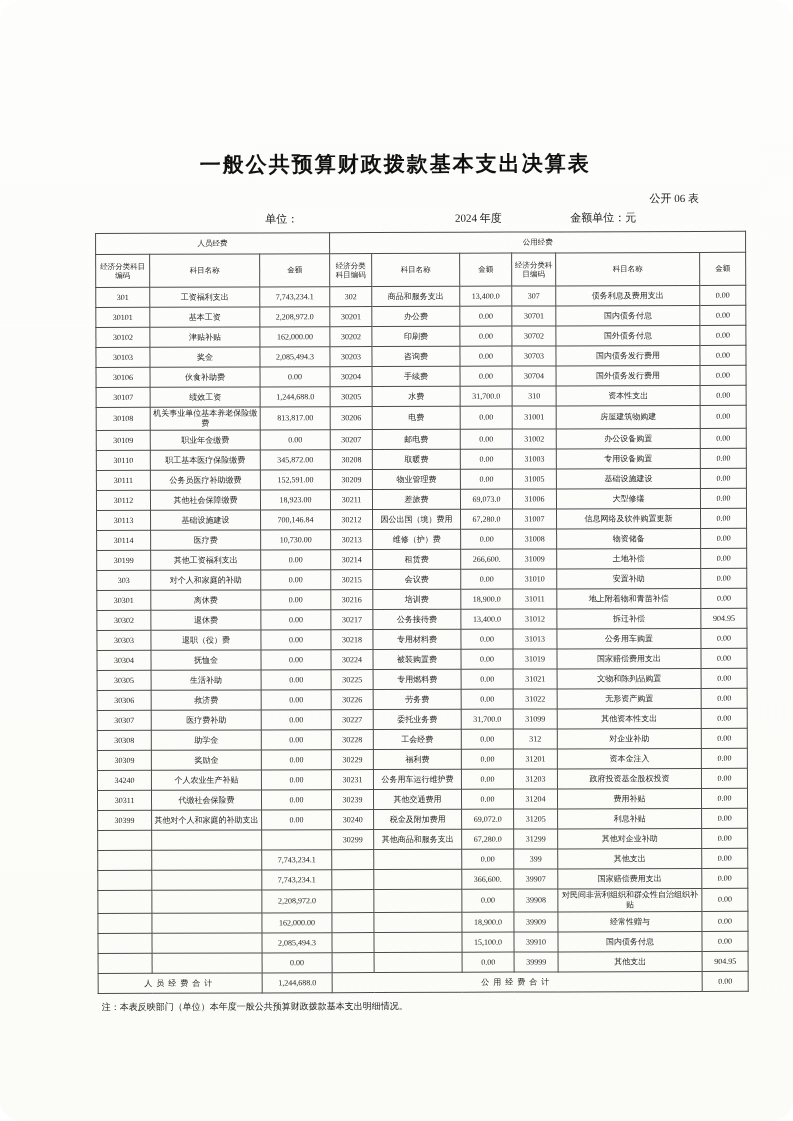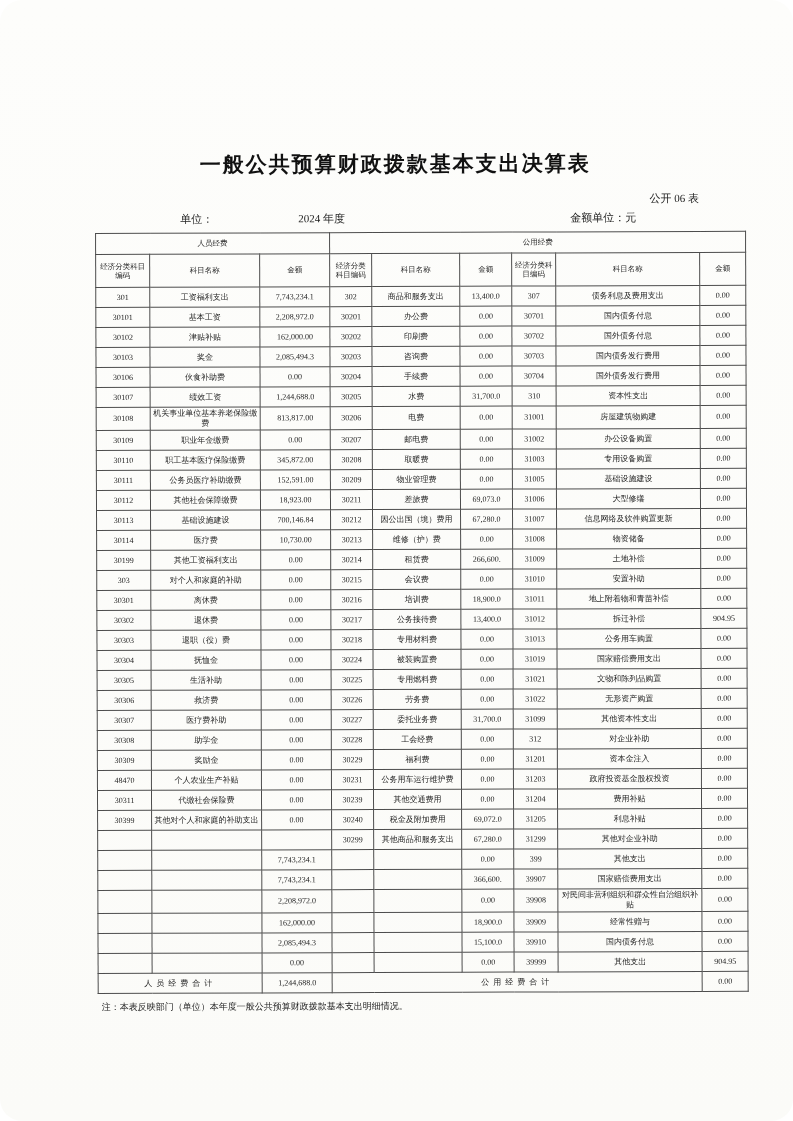--- a/index.html
+++ b/index.html
@@ -31,22 +31,22 @@
     text-align:right;
     font-size:11px;
     padding-right:46px;
     box-sizing:border-box;
   }
   .meta-row{
     width:650px;margin:4px auto 6px 96px;
     display:flex;align-items:flex-end;
     font-size:11px;
   }
-  .meta-row .m-left{flex:1;text-align:center;}
-  .meta-row .m-center{flex:1;text-align:left;font-family:Liberation Serif, serif;}
+  .meta-row .m-left{flex:1;text-align:right;}
+  .meta-row .m-center{flex:1;text-align:right;font-family:Liberation Serif, serif;}
   .meta-row .m-right{flex:1;text-align:center;padding-right:40px;}
   table.budget{
     border-collapse:collapse;
     table-layout:fixed;
     width:650px;
     margin-left:96px;
   }
   table.budget td,table.budget th{
     border:1px solid #4d4d4d;
     font-size:8px;
@@ -377,21 +377,21 @@
             <td class="name">奖励金</td>
             <td class="amount">0.00</td>
             <td class="code">30229</td>
             <td class="name">福利费</td>
             <td class="amount">0.00</td>
             <td class="code">31201</td>
             <td class="name">资本金注入</td>
             <td class="amount">0.00</td>
           </tr>
           <tr>
-            <td class="code">48470</td>
+            <td class="code">34240</td>
             <td class="name">个人农业生产补贴</td>
             <td class="amount">0.00</td>
             <td class="code">30231</td>
             <td class="name">公务用车运行维护费</td>
             <td class="amount">0.00</td>
             <td class="code">31203</td>
             <td class="name">政府投资基金股权投资</td>
             <td class="amount">0.00</td>
           </tr>
           <tr>

